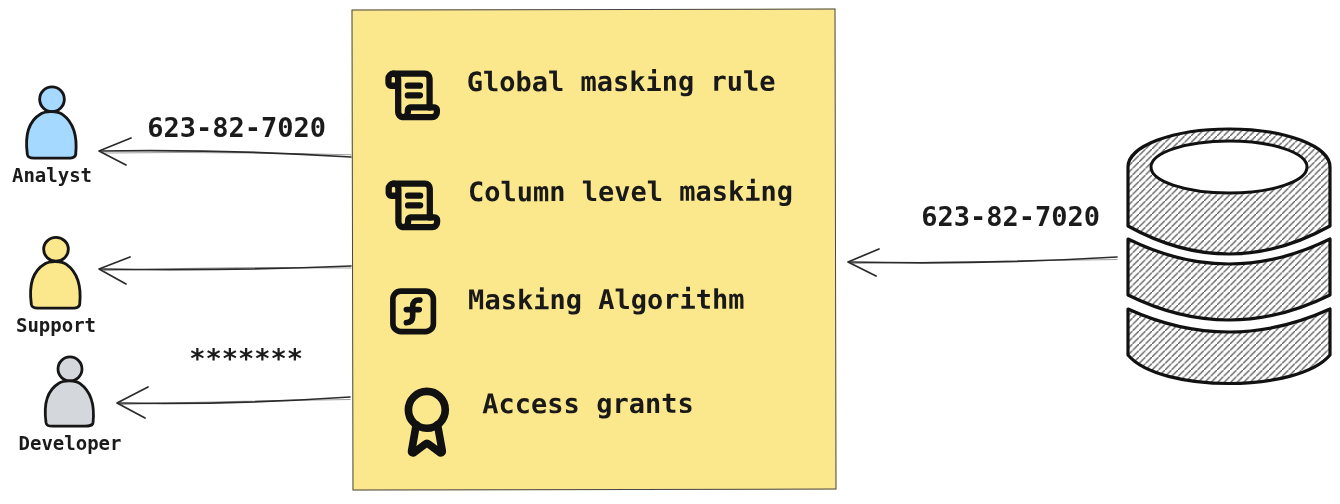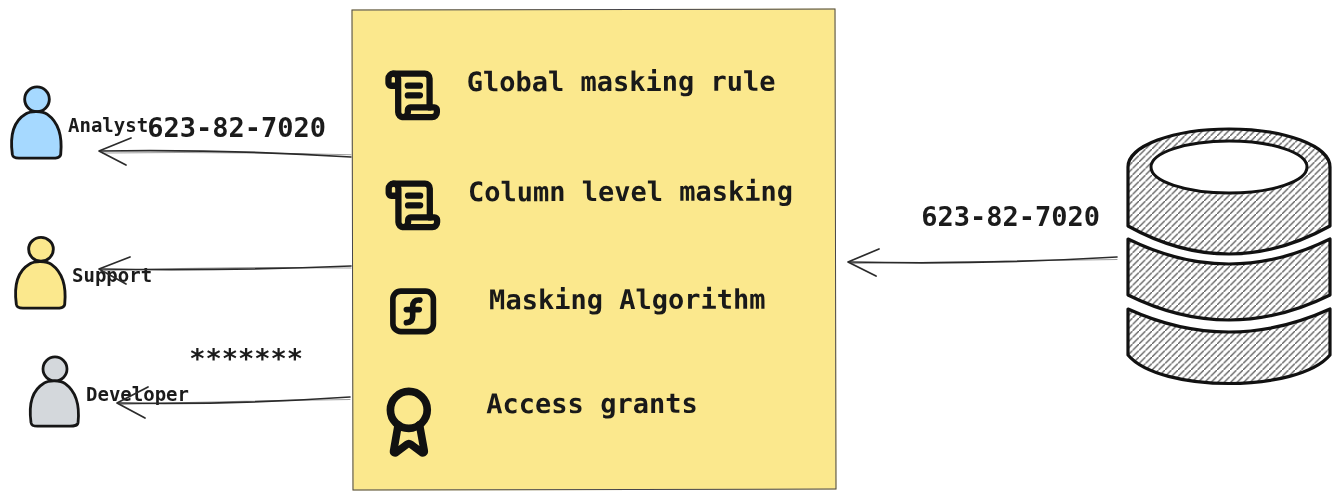--- a/index.html
+++ b/index.html
@@ -3,40 +3,40 @@
 <meta charset="utf-8">
 <style>
   html,body{margin:0;padding:0;background:#ffffff;}
   .canvas{
     position:relative;width:1340px;height:504px;background:#ffffff;
     font-family:"DejaVu Sans Mono","Liberation Mono",monospace;
     color:#1b1b1b;overflow:hidden;
   }
   svg{overflow:visible;display:block;}
   
-  .persona{position:absolute;width:92px;display:flex;flex-direction:row;align-items:center;}
+  .persona{position:absolute;width:92px;display:flex;flex-direction:column;align-items:center;}
   .persona .plabel{margin-top:4px;font-size:19px;font-weight:700;letter-spacing:0px;white-space:nowrap;}
   
   .arrow-label{position:absolute;width:190px;text-align:right;font-size:27px;font-weight:700;white-space:nowrap;}
   
   .overlay{position:absolute;left:0;top:0;pointer-events:none;}
   .al{fill:none;stroke:#2b2b2b;stroke-width:1.7;stroke-linecap:round;stroke-linejoin:round;}
   .al.ghost{stroke-width:1.1;opacity:.45;}
   
   .mask-box{
     position:absolute;left:352px;top:9px;width:484px;height:481px;
     background:#fbe88d;border:1.6px solid #46454c;box-sizing:border-box;
     transform:rotate(-0.12deg);
   }
   .mask-row{position:absolute;display:flex;align-items:flex-start;height:60px;}
   .mask-row .rlabel{font-size:27px;font-weight:700;white-space:nowrap;color:#191919;}
   .row-0{left:31px;top:56px;gap:25px;}
   .row-1{left:31px;top:166px;gap:26px;}
-  .row-2{left:33px;top:274px;gap:49px;}
-  .row-3{left:32px;top:378px;gap:54px;height:64px;}
+  .row-2{left:33px;top:274px;gap:28px;}
+  .row-3{left:50px;top:378px;gap:32px;height:64px;}
   .ic{stroke:#111;fill:none;stroke-linecap:round;stroke-linejoin:round;}
   
   .db{position:absolute;left:1126px;top:123px;}
 </style>
 </head>
 <body>
 
 <div class="canvas">
 
   <div class="persona" style="left:6px;top:86px;">

